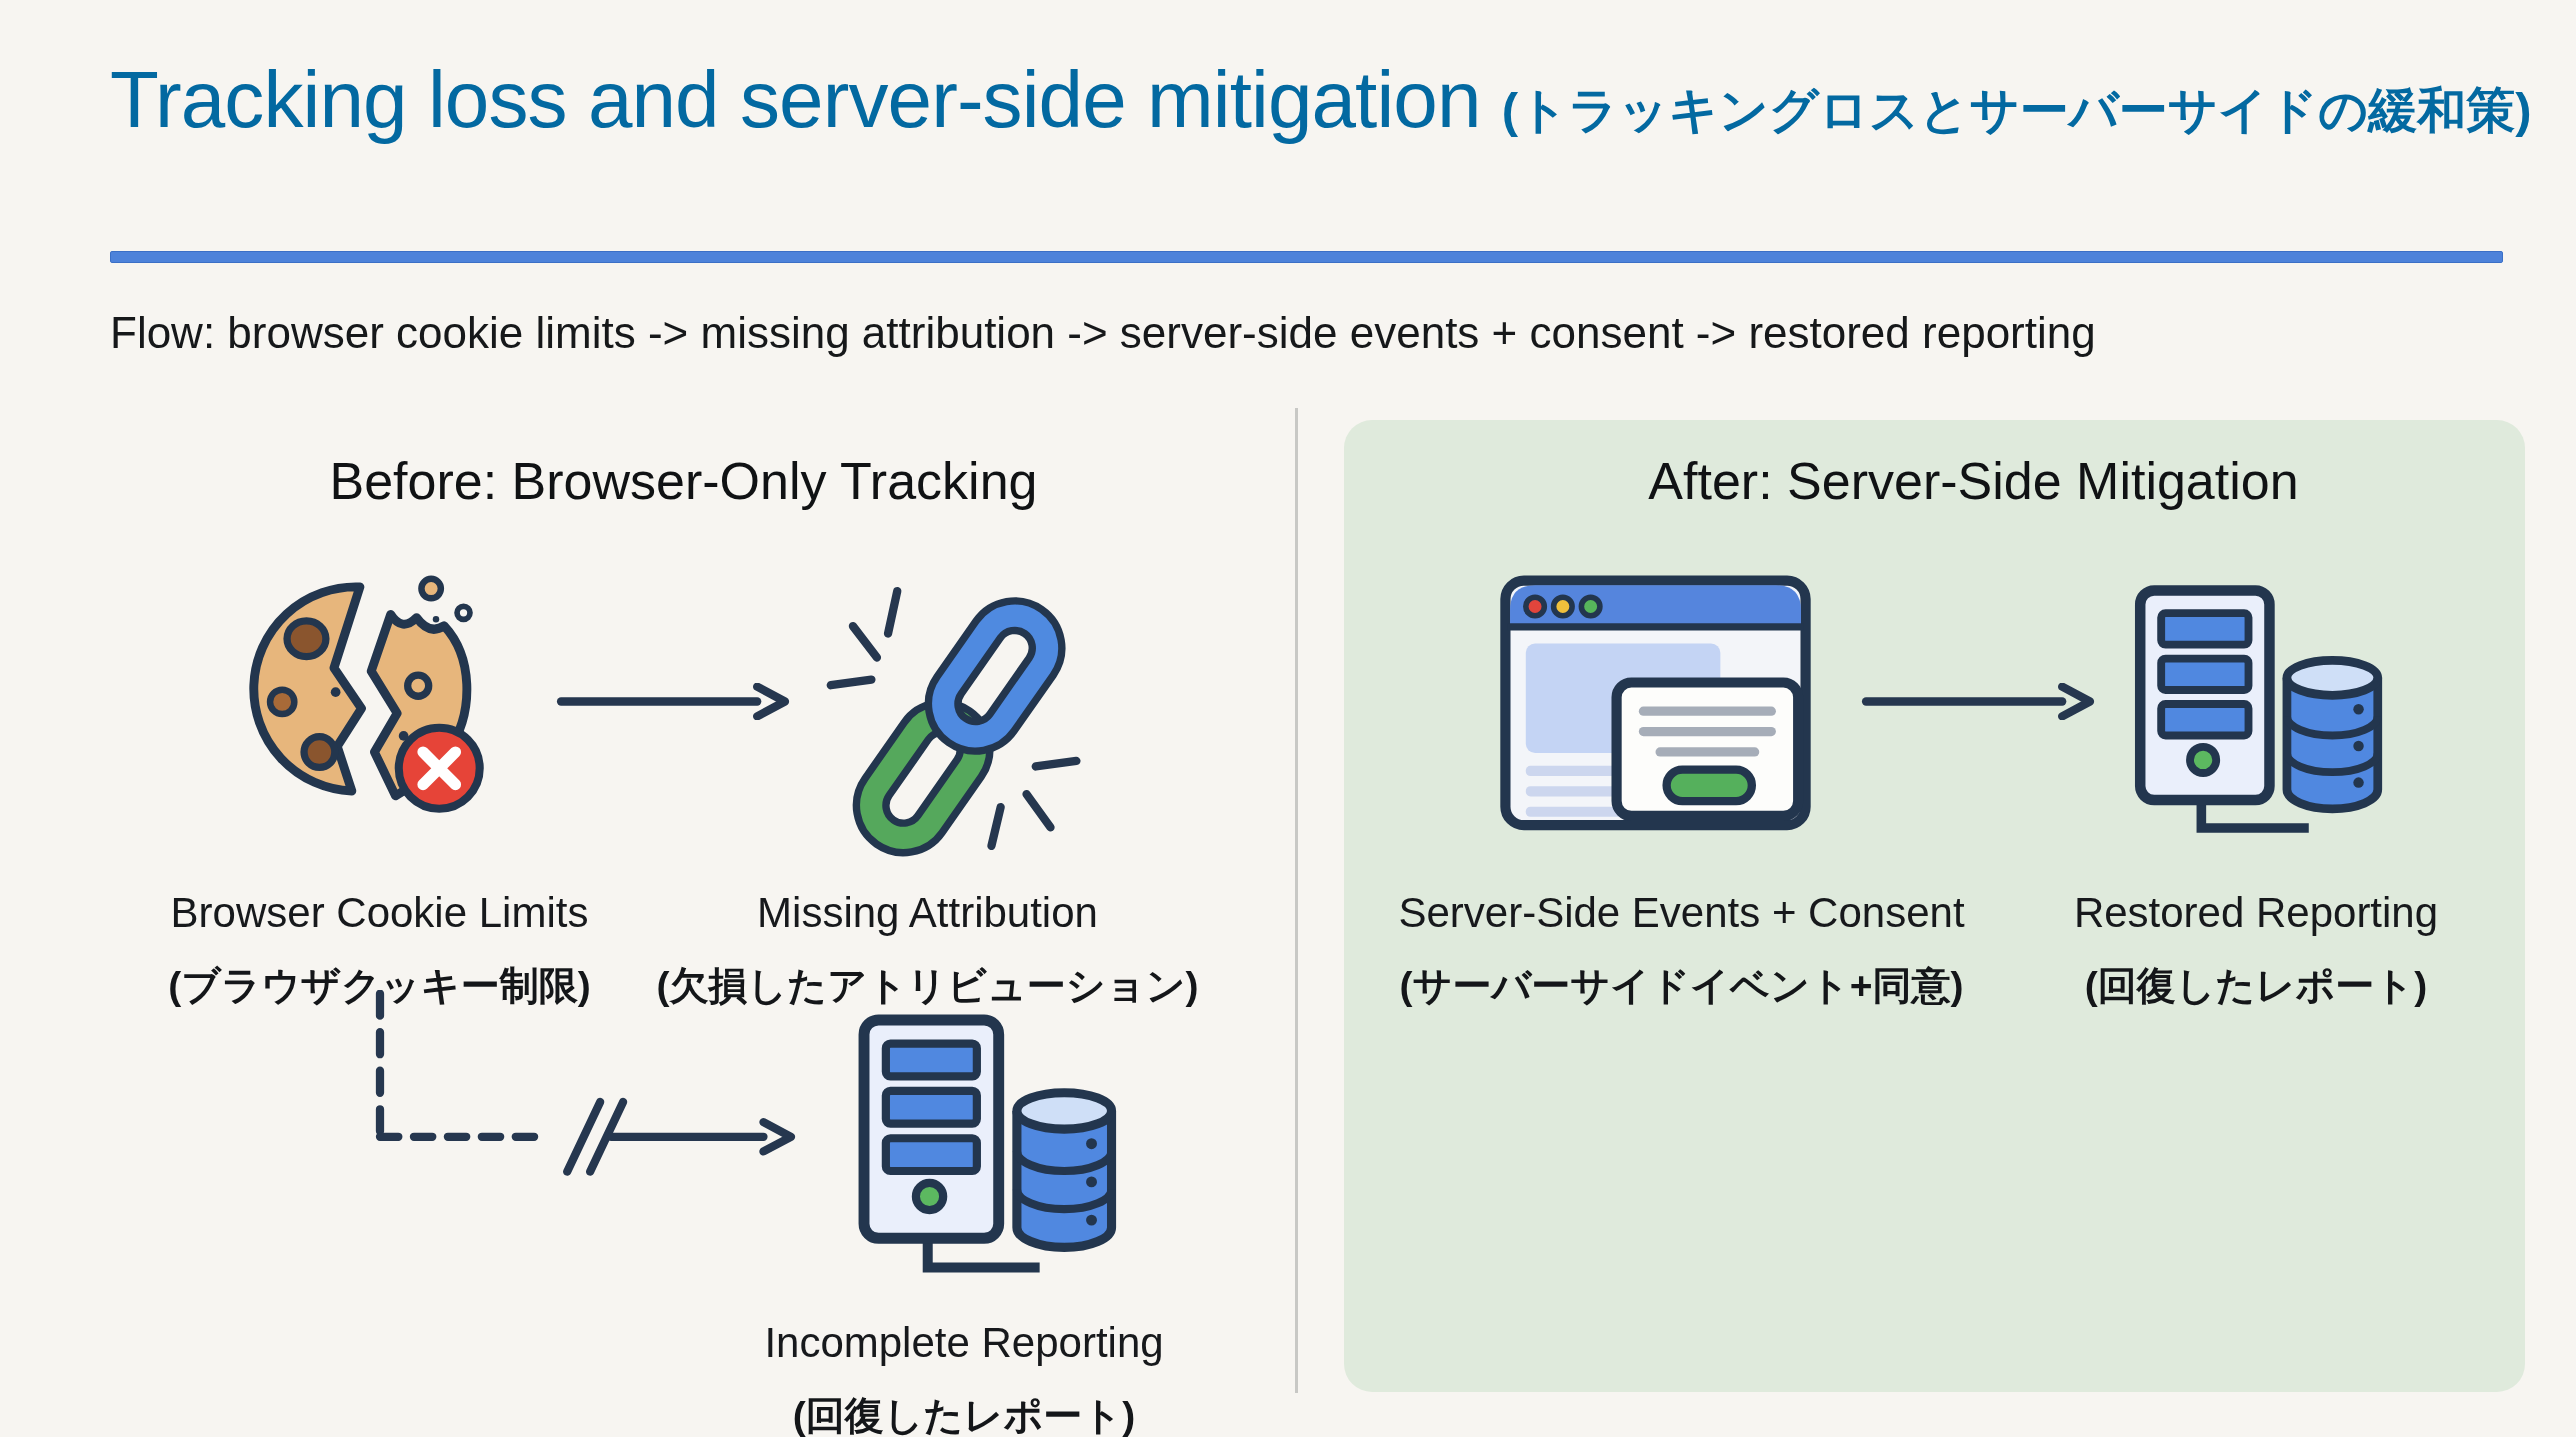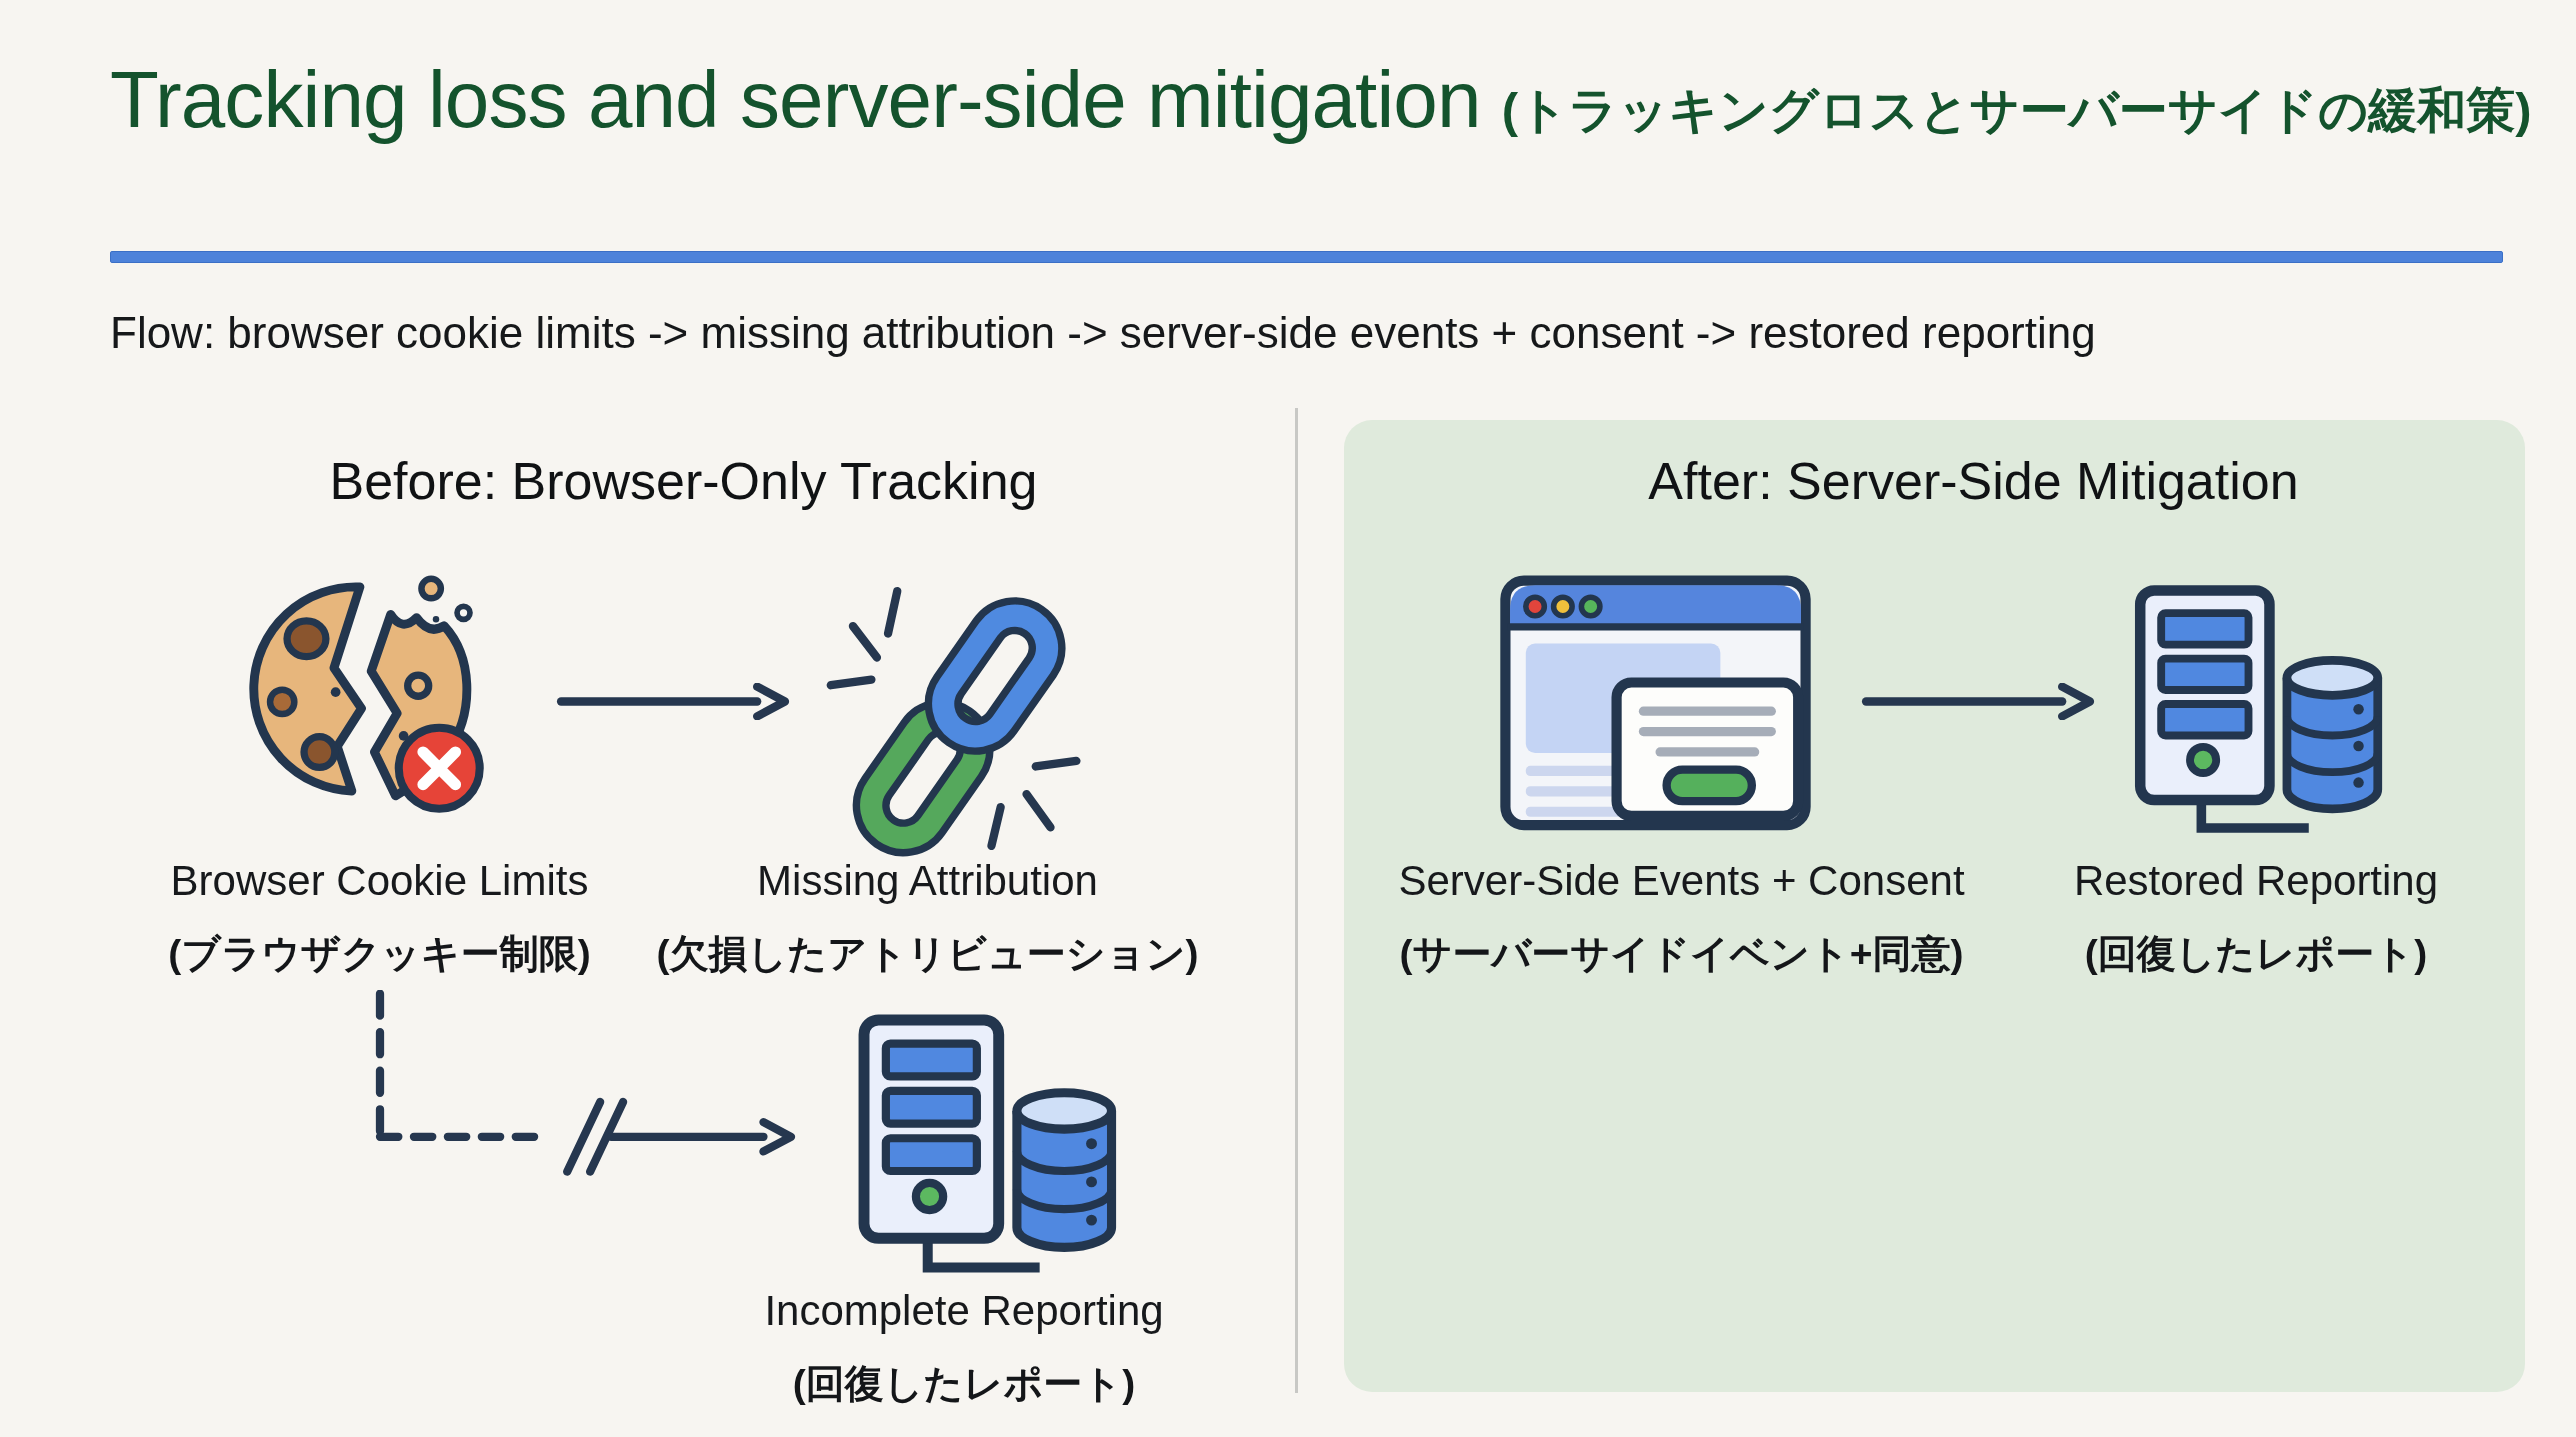--- a/index.html
+++ b/index.html
@@ -6,21 +6,21 @@
   body{
     width:2576px;height:1438px;overflow:hidden;
     background:#f7f5f1;
     font-family:"Liberation Sans", sans-serif;
     color:#17191c;
     position:relative;
   }
   .abs{position:absolute;}
   .page-title{
     left:110px;top:54px;width:2396px;
-    font-size:80px;font-weight:500;letter-spacing:-0.9px;color:#14532d;
+    font-size:80px;font-weight:500;letter-spacing:-0.9px;color:#0369a1;
     white-space:nowrap;
   }
   .page-title .jp{font-size:49px;font-weight:700;letter-spacing:0;}
   .blue-rule{
     left:110px;top:251px;width:2391px;height:10.3px;
     background:#4d82da;border:1.9px solid #3b6fc6;border-radius:1.9px;
   }
   .flow-line{
     left:110px;top:308px;width:2396px;
     font-size:44px;font-weight:400;color:#16181a;white-space:nowrap;
@@ -31,21 +31,21 @@
   .before-heading{left:131px;top:451px;width:1105px;}
   .after-heading{left:1344px;top:451px;width:1181px;margin-left:39px;}
   .after-panel{
     left:1344px;top:420px;width:1181px;height:972px;
     background:#dfeadc;border-radius:28px;
   }
   .panel-divider{
     left:1295px;top:408px;width:2.8px;height:985px;background:#c8c8c5;
   }
   .node-label{text-align:center;line-height:1.3;}
-  .label-en{font-size:42px;font-weight:500;color:#17191c;white-space:nowrap;}
+  .label-en{font-size:42px;font-weight:500;color:#17191c;white-space:nowrap;margin-top:32px;}
   .label-jp{font-size:39px;font-weight:700;color:#141619;margin-top:20px;white-space:nowrap;}
   svg{display:block;}
 </style>
 </head>
 <body>
 
 <div class="abs page-title">
   <span>Tracking loss and server-side mitigation</span>
   <span> </span>
   <span class="jp">(トラッキングロスとサーバーサイドの緩和策)</span>

